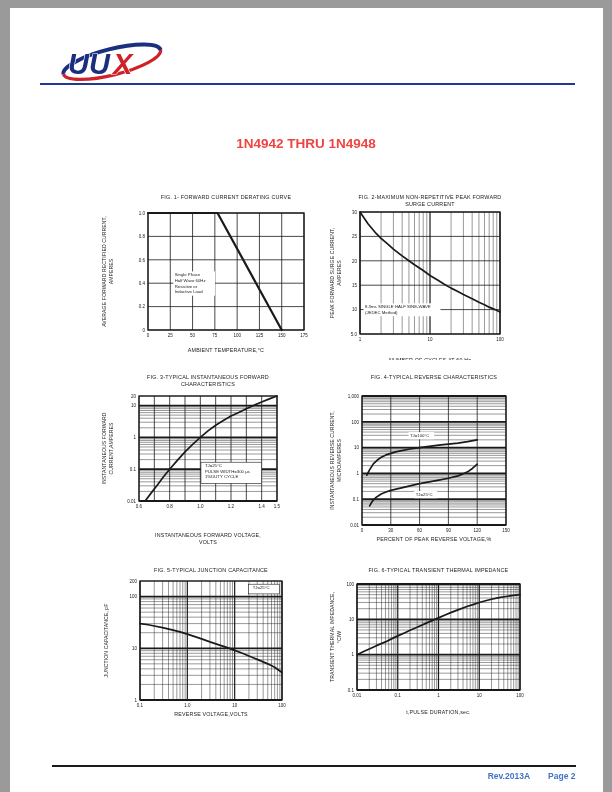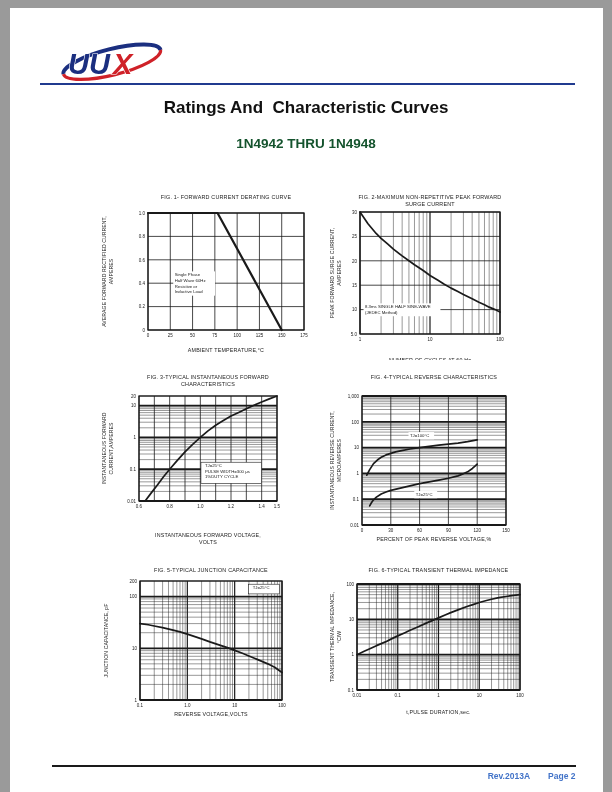--- a/index.html
+++ b/index.html
@@ -17,21 +17,21 @@
     fill:#cf2128;stroke:#ffffff;stroke-width:1.2;paint-order:stroke;}
   .company{position:absolute;left:131px;top:52px;font-style:italic;font-weight:bold;
     font-size:15px;color:#1d55b8;letter-spacing:0.5px;}
   .doctype{position:absolute;left:466px;top:37px;font-style:italic;font-weight:bold;
     font-size:14.5px;color:#1d55b8;line-height:1.15;}
   .hrule{position:absolute;left:30px;right:28px;top:75px;height:2px;background:#203a8f;}
   
   .title{position:absolute;top:90px;left:0;width:100%;margin:0;text-align:center;
     font-size:17px;font-weight:bold;white-space:pre;color:#111;}
   .subtitle{position:absolute;top:128px;left:0;width:100%;margin:0;text-align:center;
-    font-size:13.5px;font-weight:bold;color:#14532d;}
+    font-size:13.5px;font-weight:bold;color:#ef4444;}
   
   .fig{position:absolute;}
   #fig1{left:84px;top:183px;}  #fig2{left:312px;top:183px;}
   #fig3{left:84px;top:363px;}  #fig4{left:312px;top:363px;}
   #fig5{left:84px;top:556px;}  #fig6{left:312px;top:556px;}
   .figure line.gl {stroke:#1a1a1a;stroke-width:0.8;}
   .figure line.gm {stroke:#1a1a1a;stroke-width:0.45;}
   .figure line.gxM{stroke:#1a1a1a;stroke-width:1.2;}
   .figure line.gyM{stroke:#1a1a1a;stroke-width:1.8;}
   .figure path.curve{stroke:#1a1a1a;fill:none;stroke-linecap:round;stroke-linejoin:round;}
@@ -57,21 +57,20 @@
   <svg class="logo" width="112" height="48" viewBox="0 0 112 48">
     <g transform="rotate(-14 58 23)">
       <path class="swoosh-top" d="M8,23 a50,13 0 0 1 100,0"></path>
       <path class="swoosh-bottom" d="M108,23 a50,13 0 0 1 -100,0"></path>
     </g>
     <text class="logo-uu" x="14" y="35">UU</text>
     <text class="logo-x" x="59" y="35">X</text>
   </svg>
   <div class="hrule"></div>
 
-  <h1 class="title">Ratings And  Characteristic Curves</h1>
   <h2 class="subtitle">1N4942 THRU 1N4948</h2>
 
   <div class="fig" id="fig1">
     <svg class="figure" width="220" height="169">
         <line x1="54" y1="22" x2="54" y2="139" class="gl"></line>
         <line x1="76.28571428571428" y1="22" x2="76.28571428571428" y2="139" class="gl"></line>
         <line x1="98.57142857142857" y1="22" x2="98.57142857142857" y2="139" class="gl"></line>
         <line x1="120.85714285714285" y1="22" x2="120.85714285714285" y2="139" class="gl"></line>
         <line x1="143.14285714285714" y1="22" x2="143.14285714285714" y2="139" class="gl"></line>
         <line x1="165.42857142857144" y1="22" x2="165.42857142857144" y2="139" class="gl"></line>

